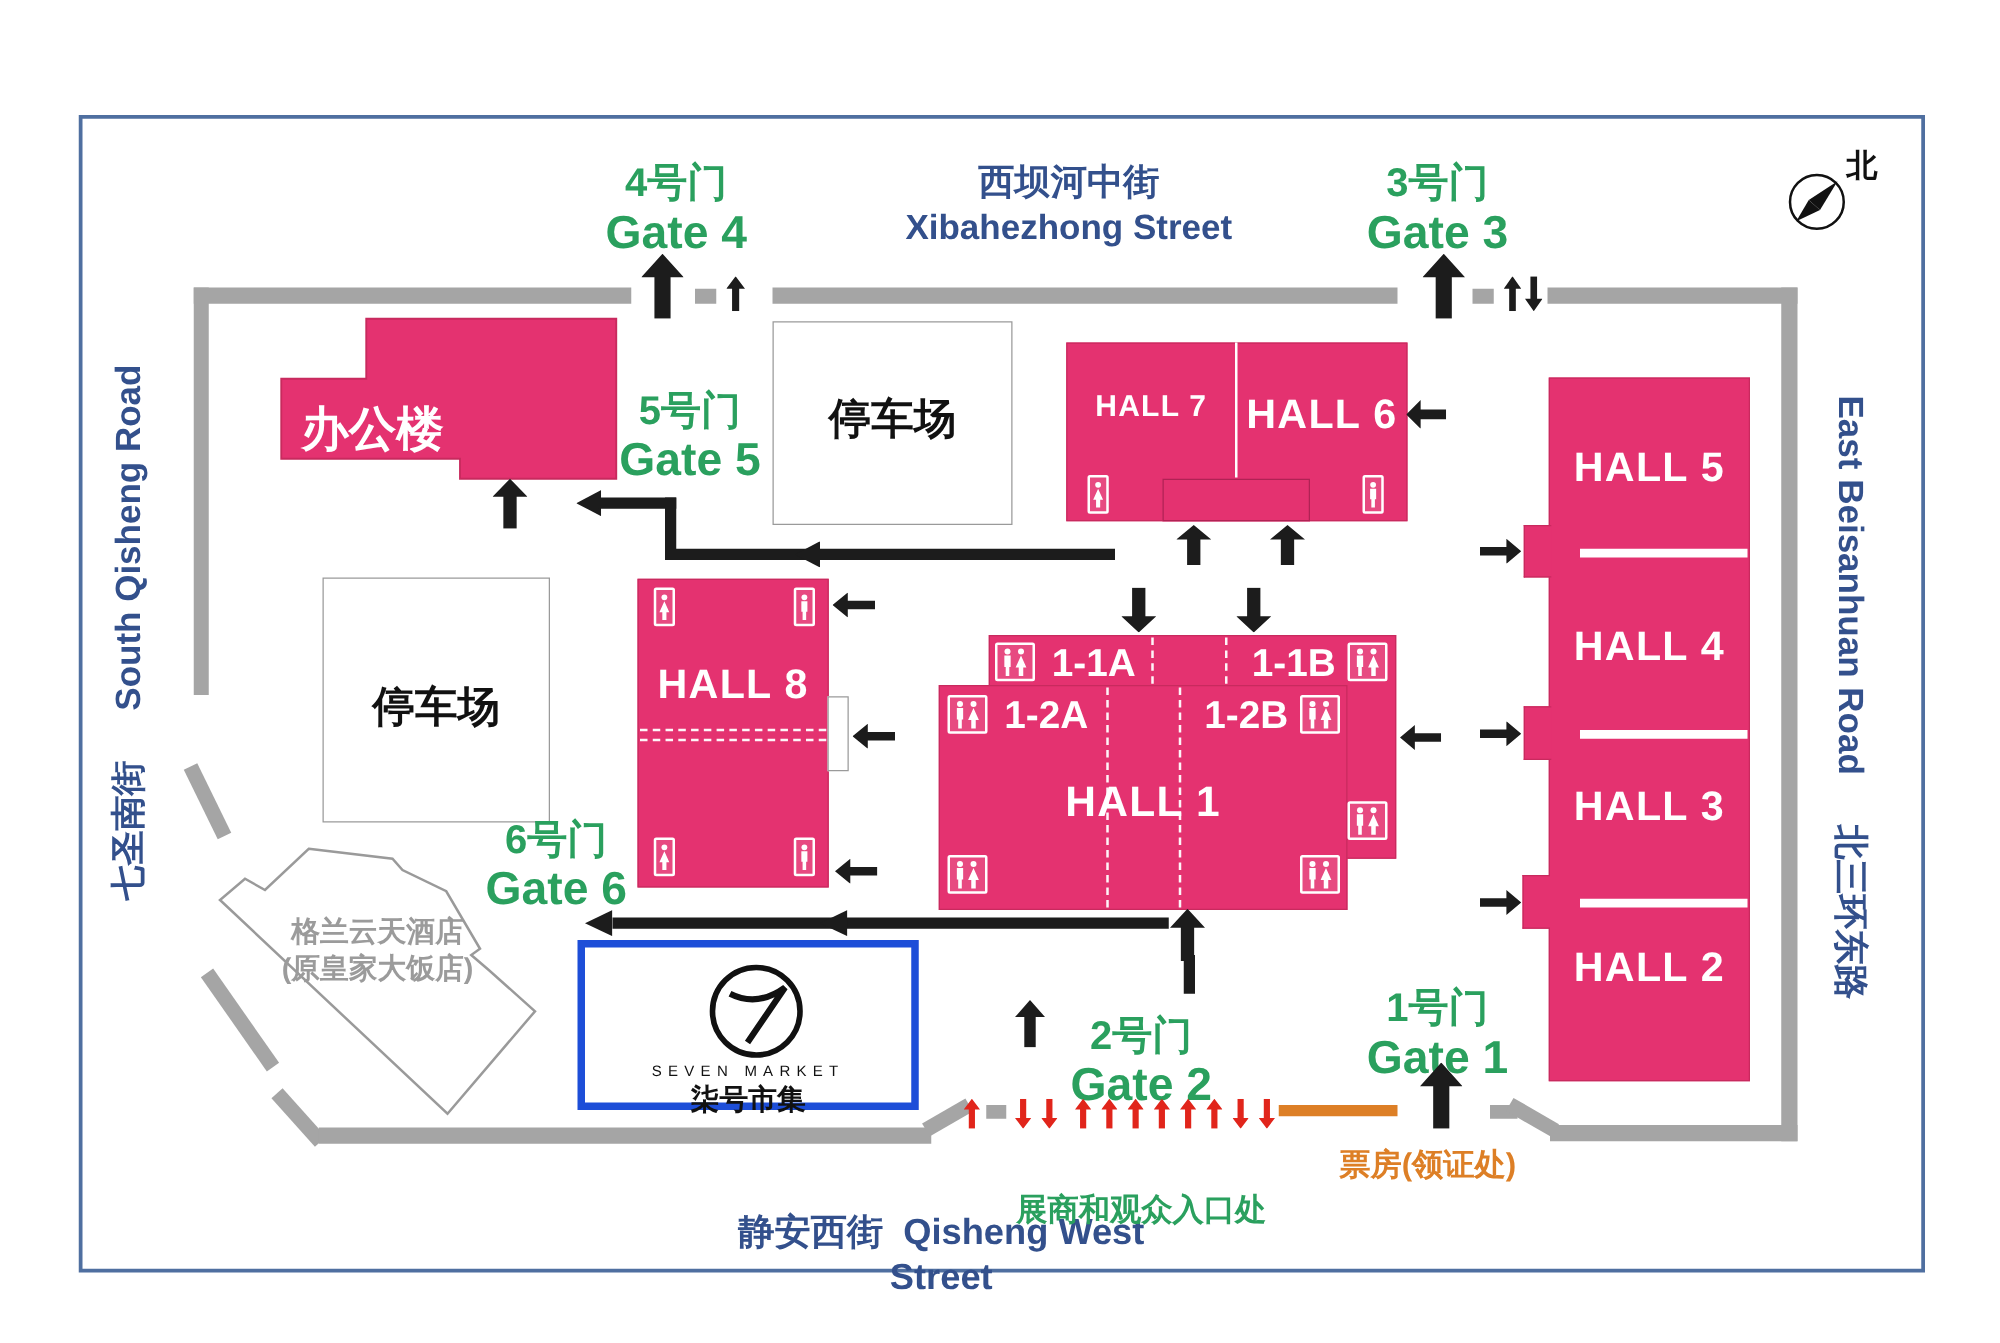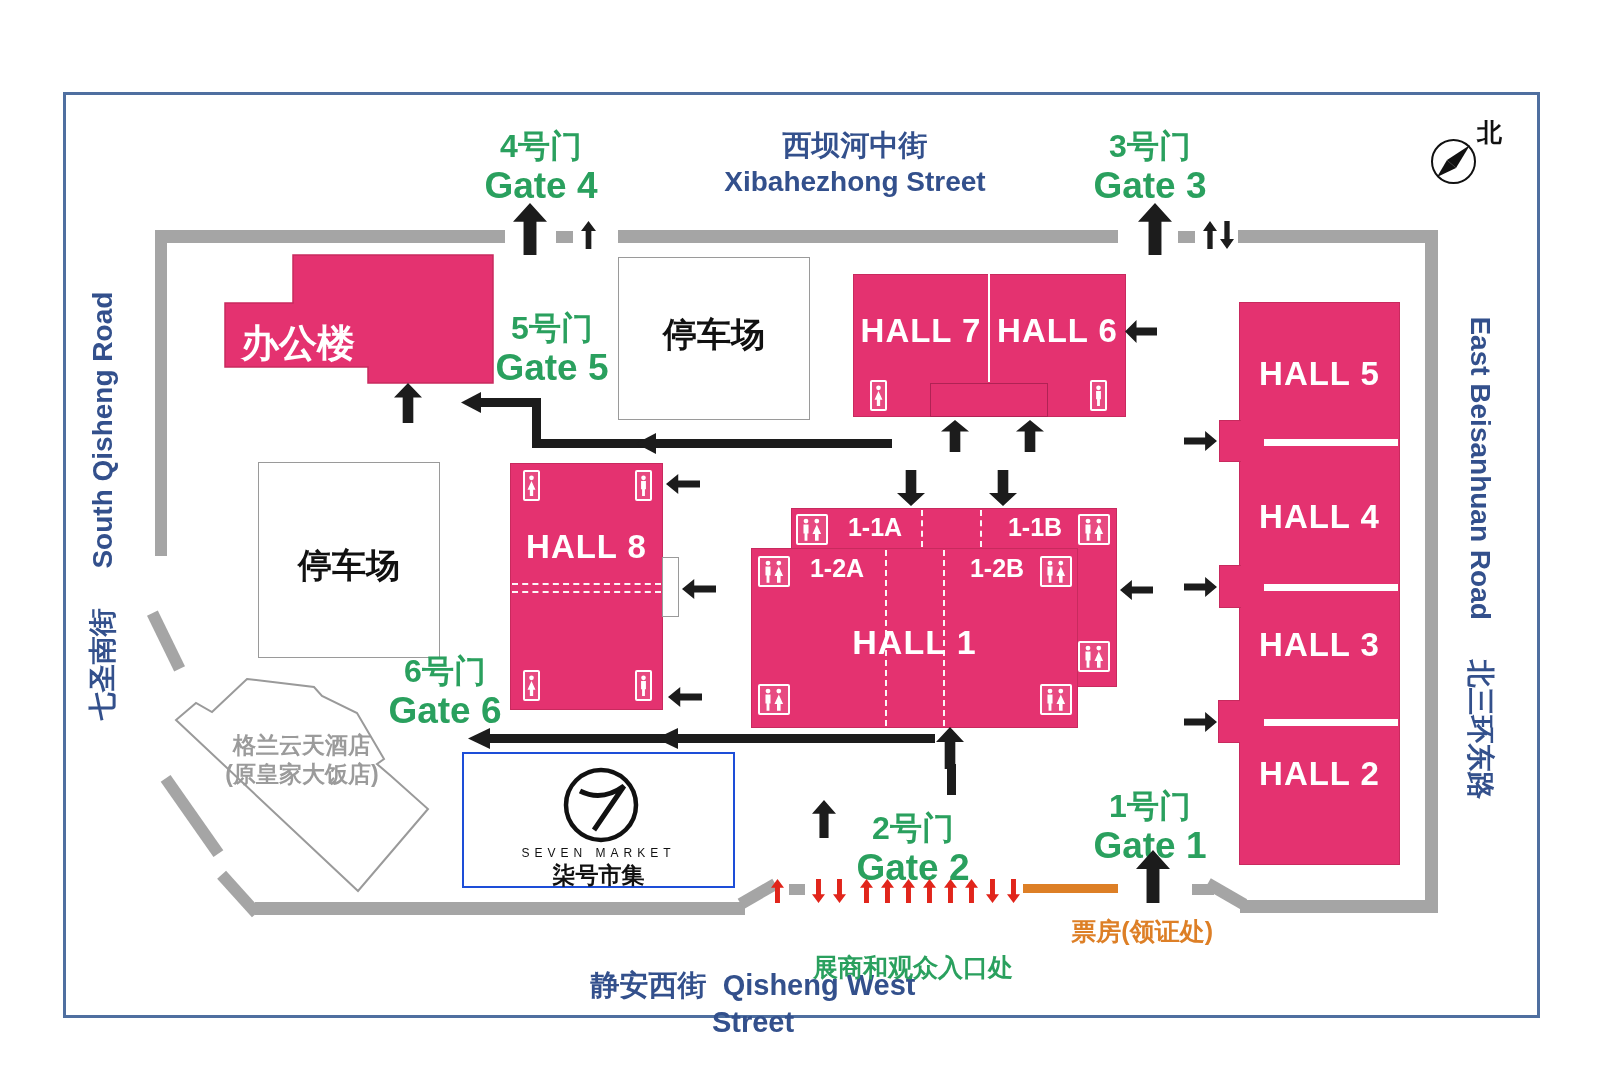--- a/index.html
+++ b/index.html
@@ -3,21 +3,21 @@
 <meta charset="utf-8">
 <style>
   html,body{margin:0;padding:0;background:#fff;font-family:"Liberation Sans",sans-serif;}
   #stage{position:relative;width:1600px;height:1074px;background:#fff;overflow:hidden;}
   .abs{position:absolute;}
   .frame{position:absolute;left:63px;top:92px;width:1471px;height:920px;border:3px solid #4f6fa0;}
   .road{position:absolute;background:#a5a5a5;}
   .pink{position:absolute;background:#e43270;border:1px solid #c82a5e;box-sizing:border-box;}
   .whitebox{position:absolute;background:#fff;border:2px solid #9a9a9a;box-sizing:border-box;}
   .hall-label{position:absolute;color:#fff;font-weight:bold;text-align:center;letter-spacing:1px;}
-  .sec-label{position:absolute;color:#fff;font-weight:bold;font-size:25px;text-align:center;}
+  .sec-label{position:absolute;color:#fff;font-weight:bold;font-size:31px;text-align:center;}
   .gate{position:absolute;color:#2aa05e;font-weight:bold;text-align:center;line-height:1.15;}
   .gate .zh{display:block;font-size:32px;}
   .gate .en{display:block;font-size:37px;}
   .blue{color:#33508c;font-weight:bold;}
   .arrow{position:absolute;background:#1c1c1c;}
   .arr-up{clip-path:polygon(50% 0%,100% 36%,69% 36%,69% 100%,31% 100%,31% 36%,0% 36%);}
   .arr-down{clip-path:polygon(50% 100%,100% 64%,69% 64%,69% 0%,31% 0%,31% 64%,0% 64%);}
   .arr-left{clip-path:polygon(0% 50%,36% 0%,36% 33%,100% 33%,100% 67%,36% 67%,36% 100%);}
   .arr-right{clip-path:polygon(100% 50%,64% 0%,64% 33%,0% 33%,0% 67%,64% 67%,64% 100%);}
   .head-left{clip-path:polygon(100% 0%,0% 50%,100% 100%);}
@@ -91,33 +91,33 @@
   <div class="whitebox" style="left:258px;top:462px;width:182px;height:196px;border-width:1.5px;"></div>
   <div class="abs" style="left:258px;top:543px;width:182px;text-align:center;font-size:34px;font-weight:bold;color:#111;">停车场</div>
 
   <div class="abs" style="left:228px;top:318px;width:140px;text-align:center;font-size:38px;font-weight:bold;color:#fff;">办公楼</div>
 
   <div class="abs" style="left:192px;top:731px;width:220px;text-align:center;color:#9b9b9b;font-weight:bold;font-size:23px;line-height:29px;">
     <span style="display:block;">格兰云天酒店</span>
     <span style="display:block;">(原皇家大饭店)</span>
   </div>
 
-  <div class="whitebox" style="left:462px;top:752px;width:273px;height:136px;border:2px solid #1d4ed8;padding-left:34px;">
+  <div class="whitebox" style="left:462px;top:752px;width:273px;height:136px;border:6px solid #1d4ed8;padding-left:34px;">
     <svg style="position:absolute;left:98px;top:12px;" width="78" height="78" viewBox="0 0 78 78">
       <circle cx="39" cy="39" r="35" fill="none" stroke="#111" stroke-width="4.5"></circle>
       <path d="M18,25 Q40,36 62,20 L32,64" fill="none" stroke="#111" stroke-width="5"></path>
     </svg>
     <div style="position:absolute;left:0;top:92px;width:100%;text-align:center;font-size:12px;letter-spacing:5px;color:#111;">SEVEN MARKET</div>
     <div style="position:absolute;left:0;top:106px;width:100%;text-align:center;font-size:23px;font-weight:bold;color:#111;">柒号市集</div>
   </div>
 
   <div class="pink" style="left:853px;top:274px;width:273px;height:143px;"></div>
   <div class="sep" style="left:988px;top:274px;width:2px;height:108px;"></div>
   <div class="abs" style="left:930px;top:383px;width:118px;height:34px;background:#e43270;border:1.5px solid #b02254;box-sizing:border-box;"></div>
-  <div class="hall-label" style="left:853px;top:312px;width:136px;font-size:33px;">HALL 7</div>
+  <div class="hall-label" style="left:853px;top:312px;width:136px;font-size:24px;">HALL 7</div>
   <div class="hall-label" style="left:989px;top:312px;width:137px;font-size:33px;">HALL 6</div>
 
   <div class="pink" style="left:1239px;top:302px;width:161px;height:563px;"></div>
   <div class="pink" style="left:1219px;top:420px;width:22px;height:42px;border-right:none;"></div>
   <div class="pink" style="left:1219px;top:565px;width:22px;height:43px;border-right:none;"></div>
   <div class="pink" style="left:1218px;top:700px;width:22px;height:43px;border-right:none;"></div>
   <div class="sep" style="left:1264px;top:439px;width:134px;height:7px;"></div>
   <div class="sep" style="left:1264px;top:584px;width:134px;height:7px;"></div>
   <div class="sep" style="left:1264px;top:719px;width:134px;height:7px;"></div>
   <div class="hall-label" style="left:1239px;top:355px;width:161px;font-size:33px;">HALL 5</div>

